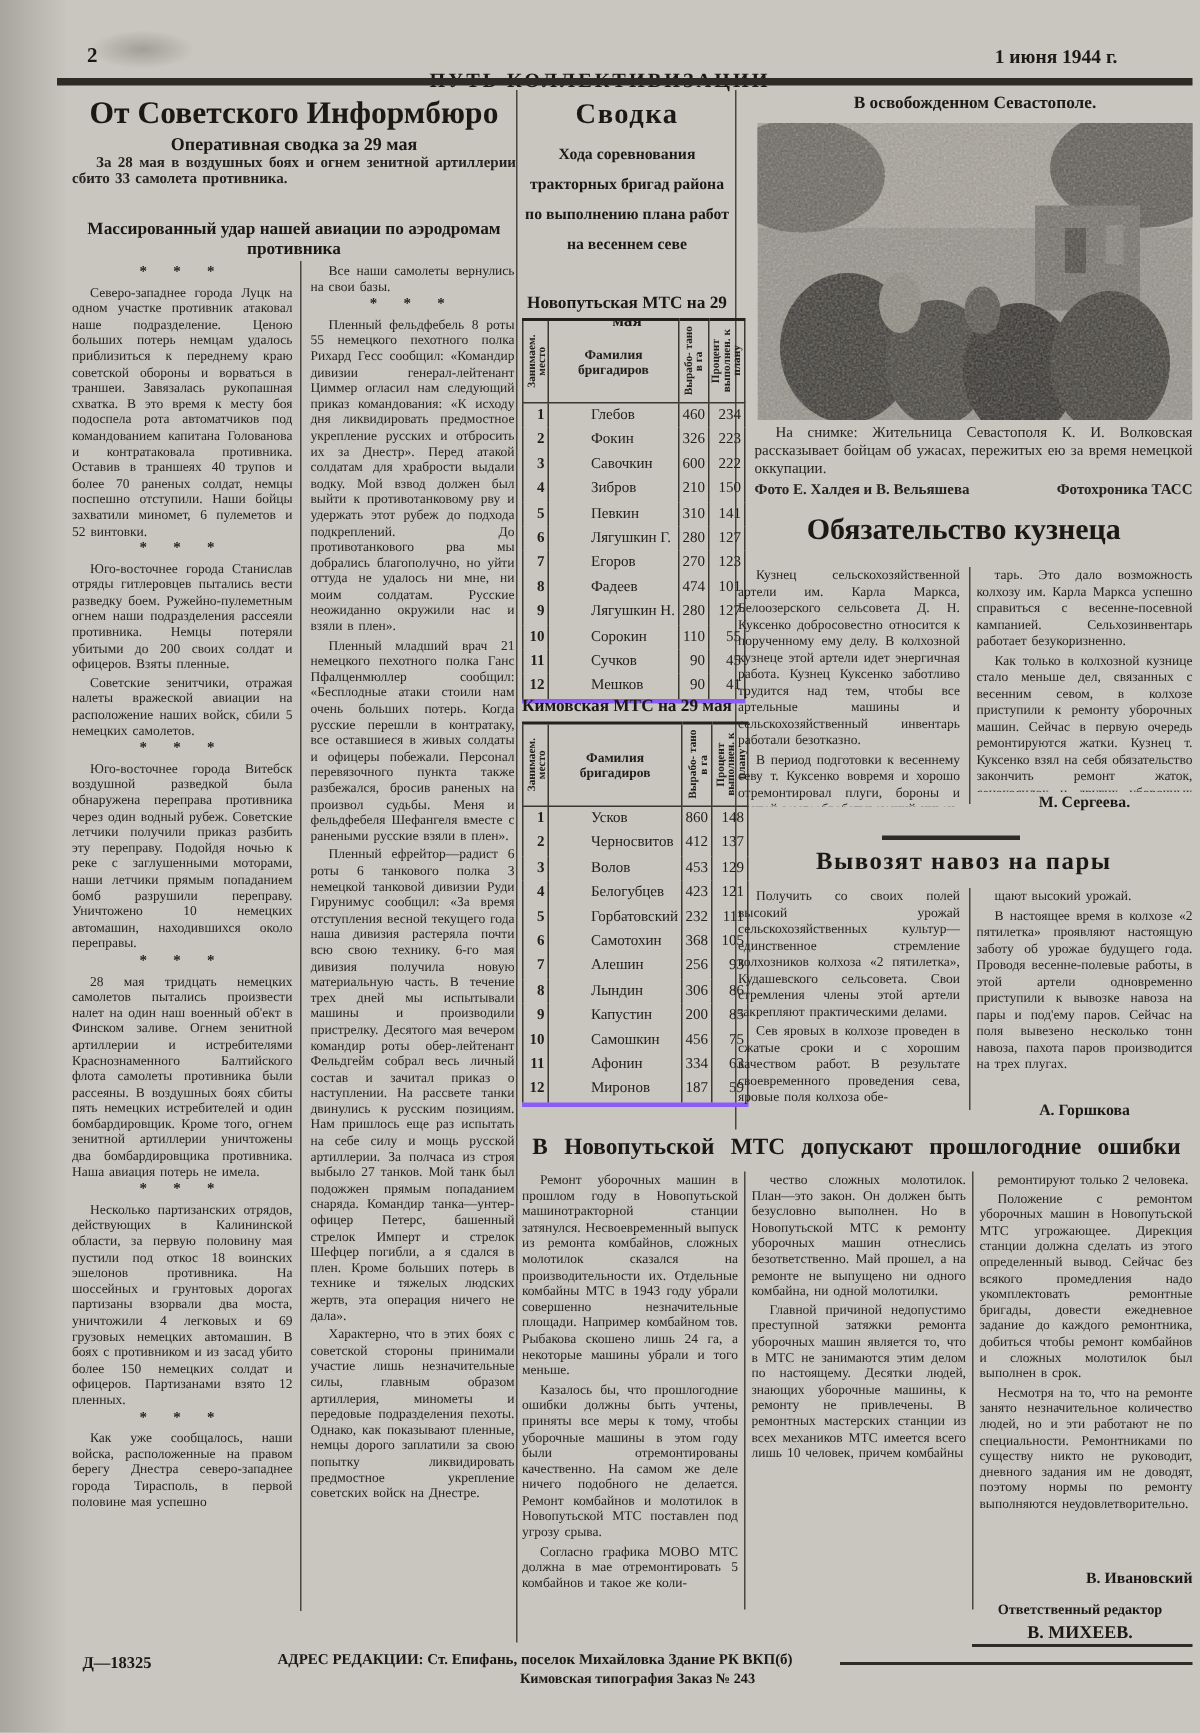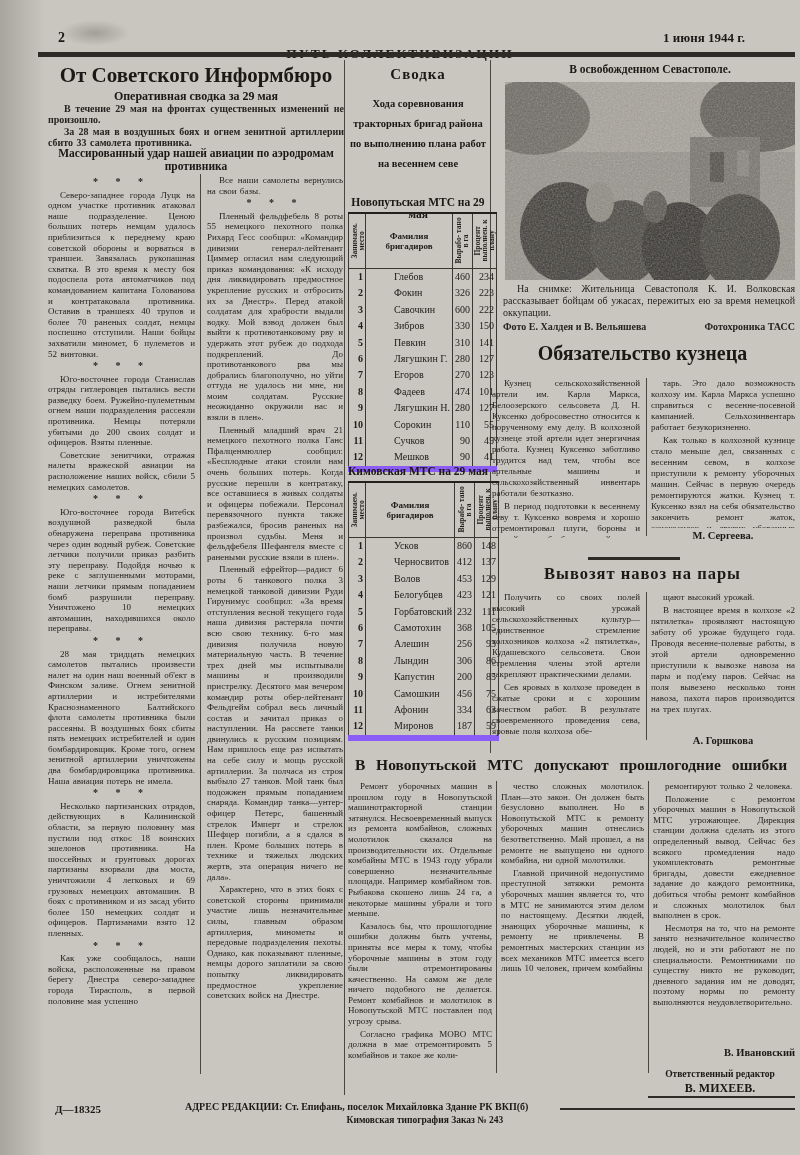--- a/index.html
+++ b/index.html
@@ -21,42 +21,41 @@
   .lead{font-weight:bold;}
   .lead p.para{text-indent:16px;margin:0 0 1px 0;}
   table.mts{border-collapse:collapse;width:100%;font-size:10px;color:#22201c;}
   table.mts th{font-size:7.5px;font-weight:bold;border:1px solid #3a3731;border-top:2px solid #24211d;padding:1px;vertical-align:middle;}
   table.mts th.vert{writing-mode:vertical-rl;transform:rotate(180deg);height:52px;width:13px;line-height:7px;}
   table.mts td{border-left:1px solid #3a3731;border-right:1px solid #3a3731;padding:0 2px;height:16.4px;line-height:16.4px;white-space:nowrap;overflow:hidden;}
   table.mts tr td:first-child{text-align:right;width:14px;font-weight:bold;}
   table.mts tr td:nth-child(2){width:72px;padding-left:28px;}
   table.mts tr td:nth-child(3){text-align:right;width:25px;}
   table.mts tr td:nth-child(4){text-align:right;width:24px;}
-  table.mts{border-bottom:6px solid #8b5cf6;}
+  table.mts{border-bottom:3px solid #8b5cf6;}
   .byline{position:absolute;font-weight:bold;font-size:10.5px;text-align:center;color:#1b1815;}
 </style>
 </head>
 <body>
 
 <div class="paper-shade" style="left:0;top:0;width:45px;height:1155px;background:linear-gradient(90deg,#a8a59e,rgba(200,197,190,0));"></div>
 <div class="paper-shade" style="left:60px;top:20px;width:70px;height:26px;background:radial-gradient(ellipse at center,rgba(90,86,80,.35),rgba(90,86,80,0) 70%);border-radius:50%;"></div>
 
 <div class="headline" style="left:58px;top:30px;font-size:14px;">2</div>
 <div class="headline center" style="left:0;top:46px;width:800px;font-size:13.5px;letter-spacing:2px;">ПУТЬ КОЛЛЕКТИВИЗАЦИИ</div>
 <div class="headline" style="right:55px;top:30px;font-size:13px;">1 июня 1944 г.</div>
 <div class="hrule" style="left:38px;top:52px;width:757px;height:5px;"></div>
 
 <div class="vrule" style="left:344px;top:60px;height:1035px;"></div>
 <div class="vrule" style="left:490px;top:60px;height:693px;"></div>
 <div class="vrule" style="left:200px;top:174px;height:900px;"></div>
 
 <div class="headline center" style="left:48px;top:63px;width:296px;font-size:21px;">От Советского Информбюро</div>
 <div class="headline center" style="left:48px;top:89px;width:296px;font-size:12px;">Оперативная сводка за 29 мая</div>
 <div class="textcol lead" style="left:48px;top:103px;width:296px;height:44px;font-size:10px;line-height:11px;">
-    <p class="para">В течение 29 мая на фронтах существенных изменений не произошло.</p>
     <p class="para">За 28 мая в воздушных боях и огнем зенитной артиллерии сбито 33 самолета противника.</p>
   </div>
 <div class="headline center" style="left:48px;top:147px;width:296px;font-size:11.5px;line-height:12.5px;">Массированный удар нашей авиации по аэродромам противника</div>
 <div class="textcol" style="left:48px;top:175px;width:147px;height:900px;">
     <p class="sep">* * *</p>
     <p class="para">Северо-западнее города Луцк на одном участке противник атаковал наше подразделение. Ценою больших потерь немцам удалось приблизиться к переднему краю советской обороны и ворваться в траншеи. Завязалась рукопашная схватка. В это время к месту боя подоспела рота автоматчиков под командованием капитана Голованова и контратаковала противника. Оставив в траншеях 40 трупов и более 70 раненых солдат, немцы поспешно отступили. Наши бойцы захватили миномет, 6 пулеметов и 52 винтовки.</p>
     <p class="sep">* * *</p>
     <p class="para">Юго-восточнее города Станислав отряды гитлеровцев пытались вести разведку боем. Ружейно-пулеметным огнем наши подразделения рассеяли противника. Немцы потеряли убитыми до 200 своих солдат и офицеров. Взяты пленные.</p>
     <p class="para">Советские зенитчики, отражая налеты вражеской авиации на расположение наших войск, сбили 5 немецких самолетов.</p>
     <p class="sep">* * *</p>
@@ -70,21 +69,21 @@
   </div>
 <div class="textcol" style="left:207px;top:175px;width:136px;height:900px;">
     <p class="para">Все наши самолеты вернулись на свои базы.</p>
     <p class="sep">* * *</p>
     <p class="para">Пленный фельдфебель 8 роты 55 немецкого пехотного полка Рихард Гесс сообщил: «Командир дивизии генерал-лейтенант Циммер огласил нам следующий приказ командования: «К исходу дня ликвидировать предмостное укрепление русских и отбросить их за Днестр». Перед атакой солдатам для храбрости выдали водку. Мой взвод должен был выйти к противотанковому рву и удержать этот рубеж до подхода подкреплений. До противотанкового рва мы добрались благополучно, но уйти оттуда не удалось ни мне, ни моим солдатам. Русские неожиданно окружили нас и взяли в плен».</p>
     <p class="para">Пленный младший врач 21 немецкого пехотного полка Ганс Пфалценмюллер сообщил: «Бесплодные атаки стоили нам очень больших потерь. Когда русские перешли в контратаку, все оставшиеся в живых солдаты и офицеры побежали. Персонал перевязочного пункта также разбежался, бросив раненых на произвол судьбы. Меня и фельдфебеля Шефангеля вместе с ранеными русские взяли в плен».</p>
     <p class="para">Пленный ефрейтор—радист 6 роты 6 танкового полка 3 немецкой танковой дивизии Руди Гирунимус сообщил: «За время отступления весной текущего года наша дивизия растеряла почти всю свою технику. 6-го мая дивизия получила новую материальную часть. В течение трех дней мы испытывали машины и производили пристрелку. Десятого мая вечером командир роты обер-лейтенант Фельдгейм собрал весь личный состав и зачитал приказ о наступлении. На рассвете танки двинулись к русским позициям. Нам пришлось еще раз испытать на себе силу и мощь русской артиллерии. За полчаса из строя выбыло 27 танков. Мой танк был подожжен прямым попаданием снаряда. Командир танка—унтер-офицер Петерс, башенный стрелок Имперт и стрелок Шефцер погибли, а я сдался в плен. Кроме больших потерь в технике и тяжелых людских жертв, эта операция ничего не дала».</p>
     <p class="para">Характерно, что в этих боях с советской стороны принимали участие лишь незначительные силы, главным образом артиллерия, минометы и передовые подразделения пехоты. Однако, как показывают пленные, немцы дорого заплатили за свою попытку ликвидировать предмостное укрепление советских войск на Днестре.</p>
   </div>
 
-<div class="headline center" style="left:348px;top:66px;width:140px;font-size:15px;letter-spacing:1px;">Сводка</div>
+<div class="headline center" style="left:348px;top:66px;width:140px;font-size:19px;letter-spacing:1px;">Сводка</div>
 <div class="headline center" style="left:349px;top:94px;width:138px;font-size:10.5px;line-height:20px;font-weight:bold;">Хода соревнования тракторных бригад района по выполнению плана работ на весеннем севе</div>
 <div class="headline center" style="left:346px;top:196px;width:144px;font-size:11.5px;">Новопутьская МТС на 29 мая</div>
 <div class="abs" style="left:348px;top:212px;width:140px;">
   <table class="mts">
     <thead>
       <tr>
         <th class="vert">Занимаем. место</th>
         <th style="font-size:9px;">Фамилия бригадиров</th>
         <th class="vert">Вырабо- тано в га</th>
         <th class="vert">Процент выполнен. к плану</th>
@@ -105,21 +104,21 @@
         </tr>
         <tr>
           <td>3</td>
           <td>Савочкин</td>
           <td>600</td>
           <td>222</td>
         </tr>
         <tr>
           <td>4</td>
           <td>Зибров</td>
-          <td>330</td>
+          <td>210</td>
           <td>150</td>
         </tr>
         <tr>
           <td>5</td>
           <td>Певкин</td>
           <td>310</td>
           <td>141</td>
         </tr>
         <tr>
           <td>6</td>

